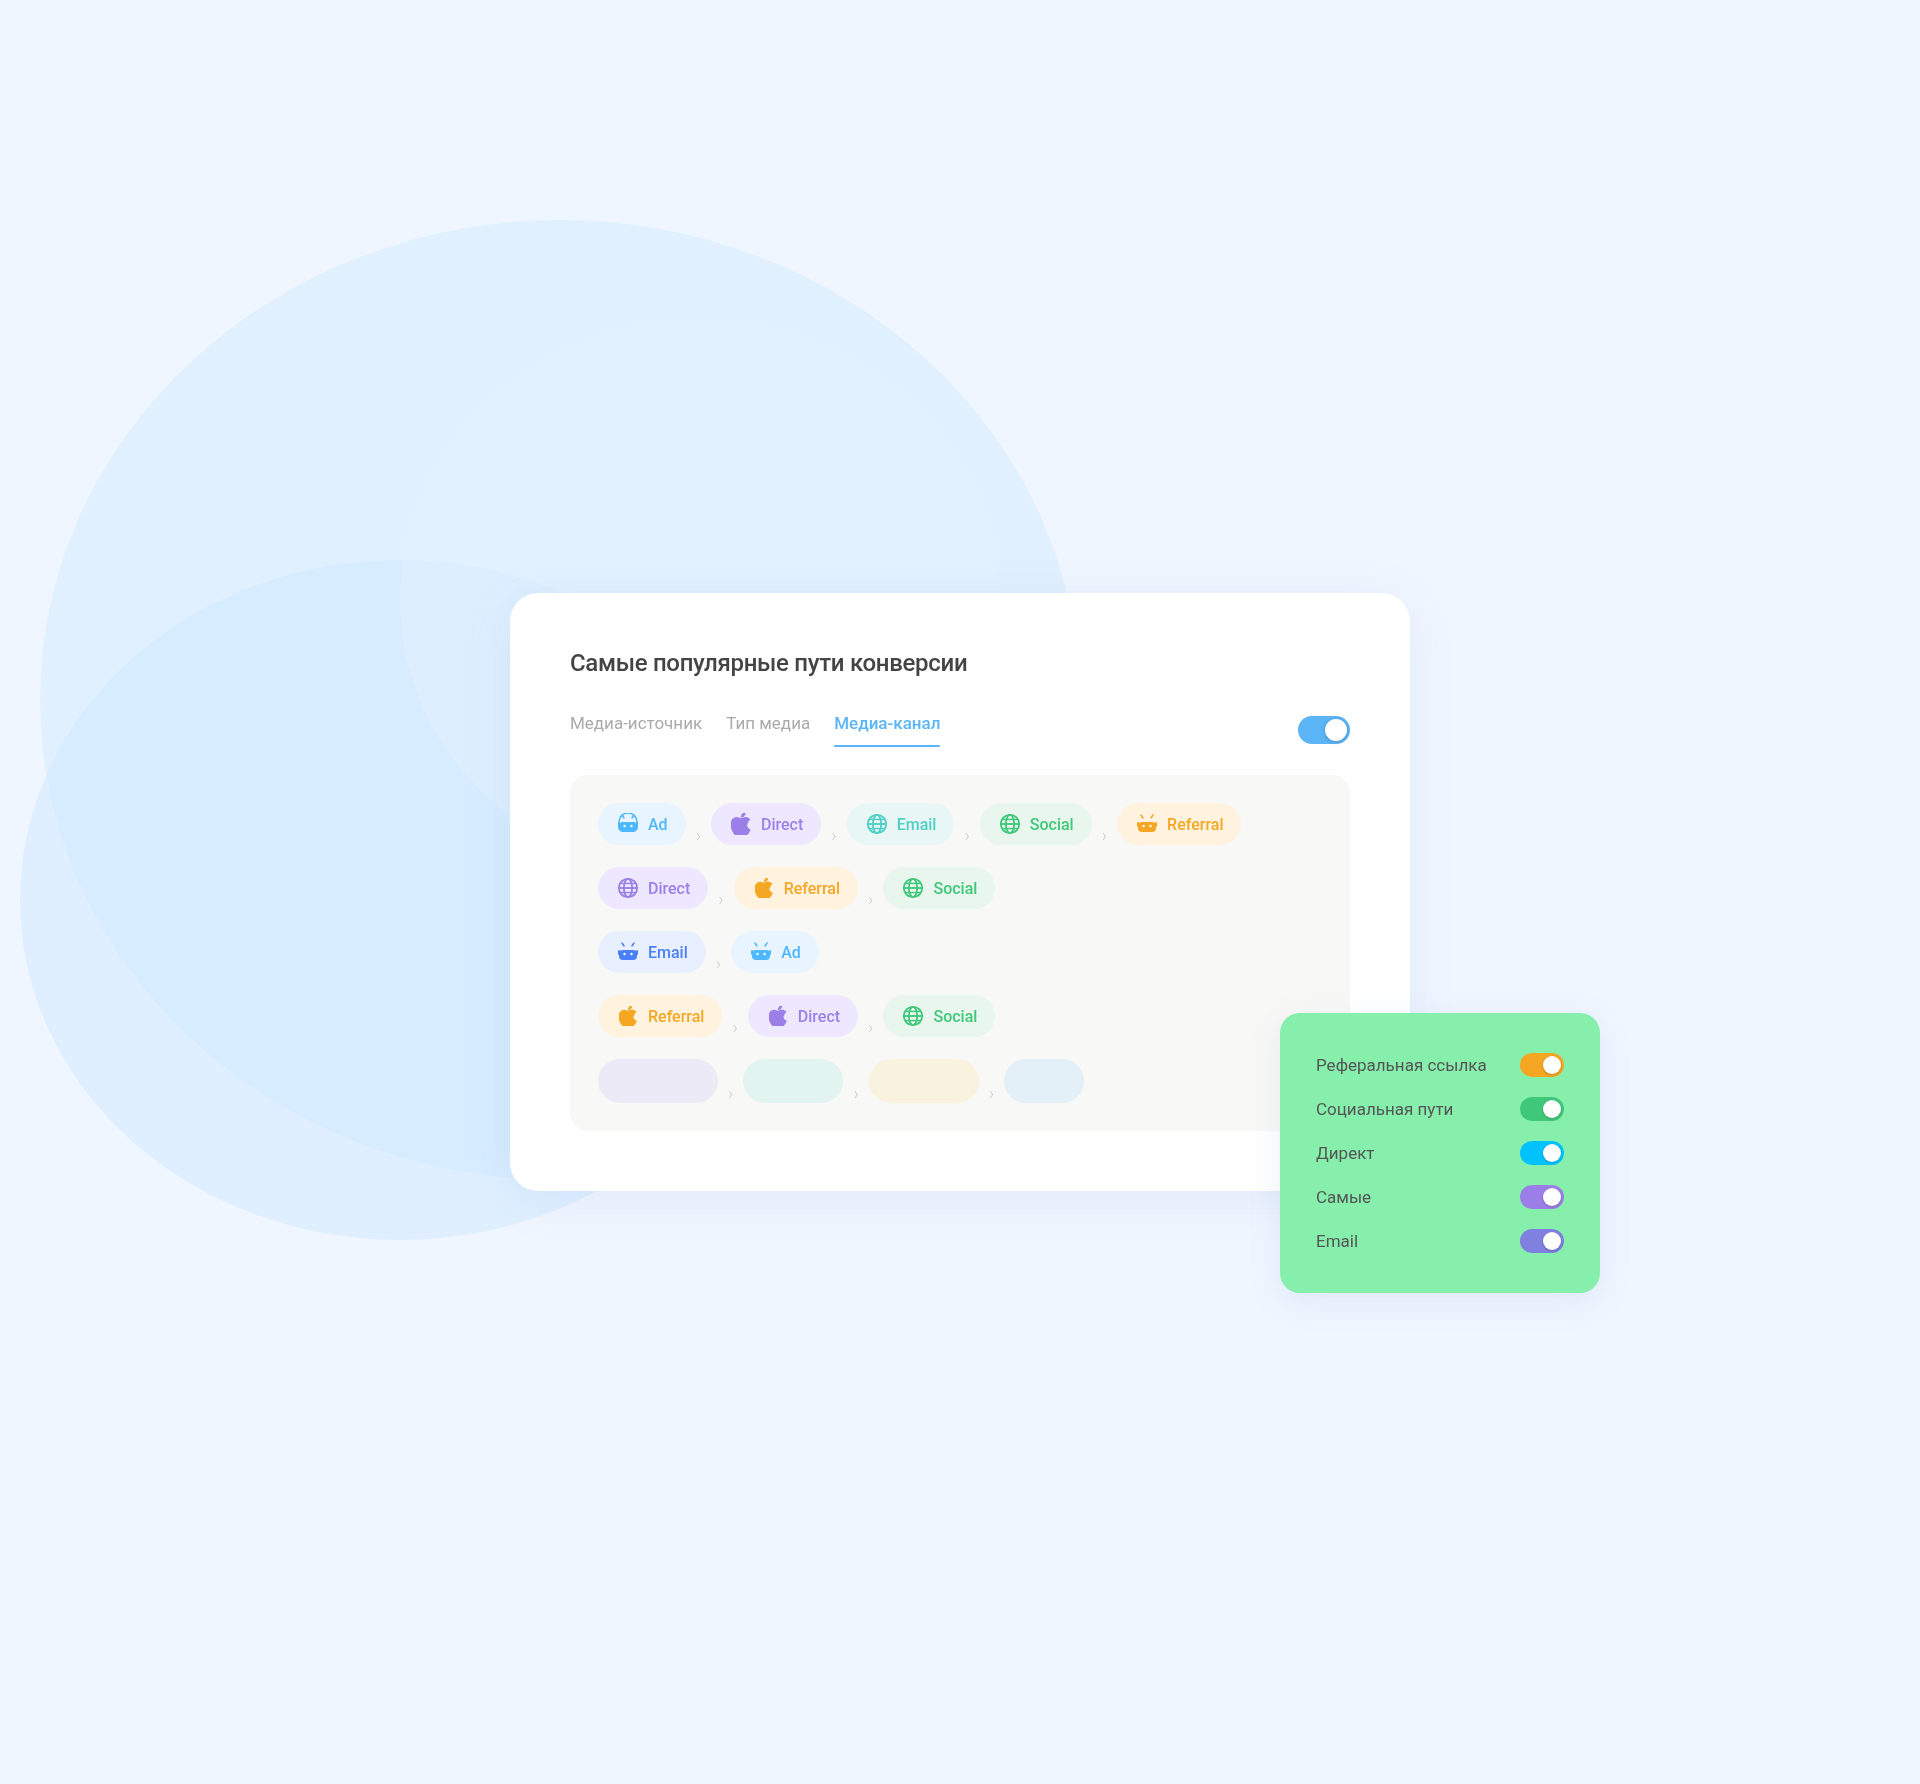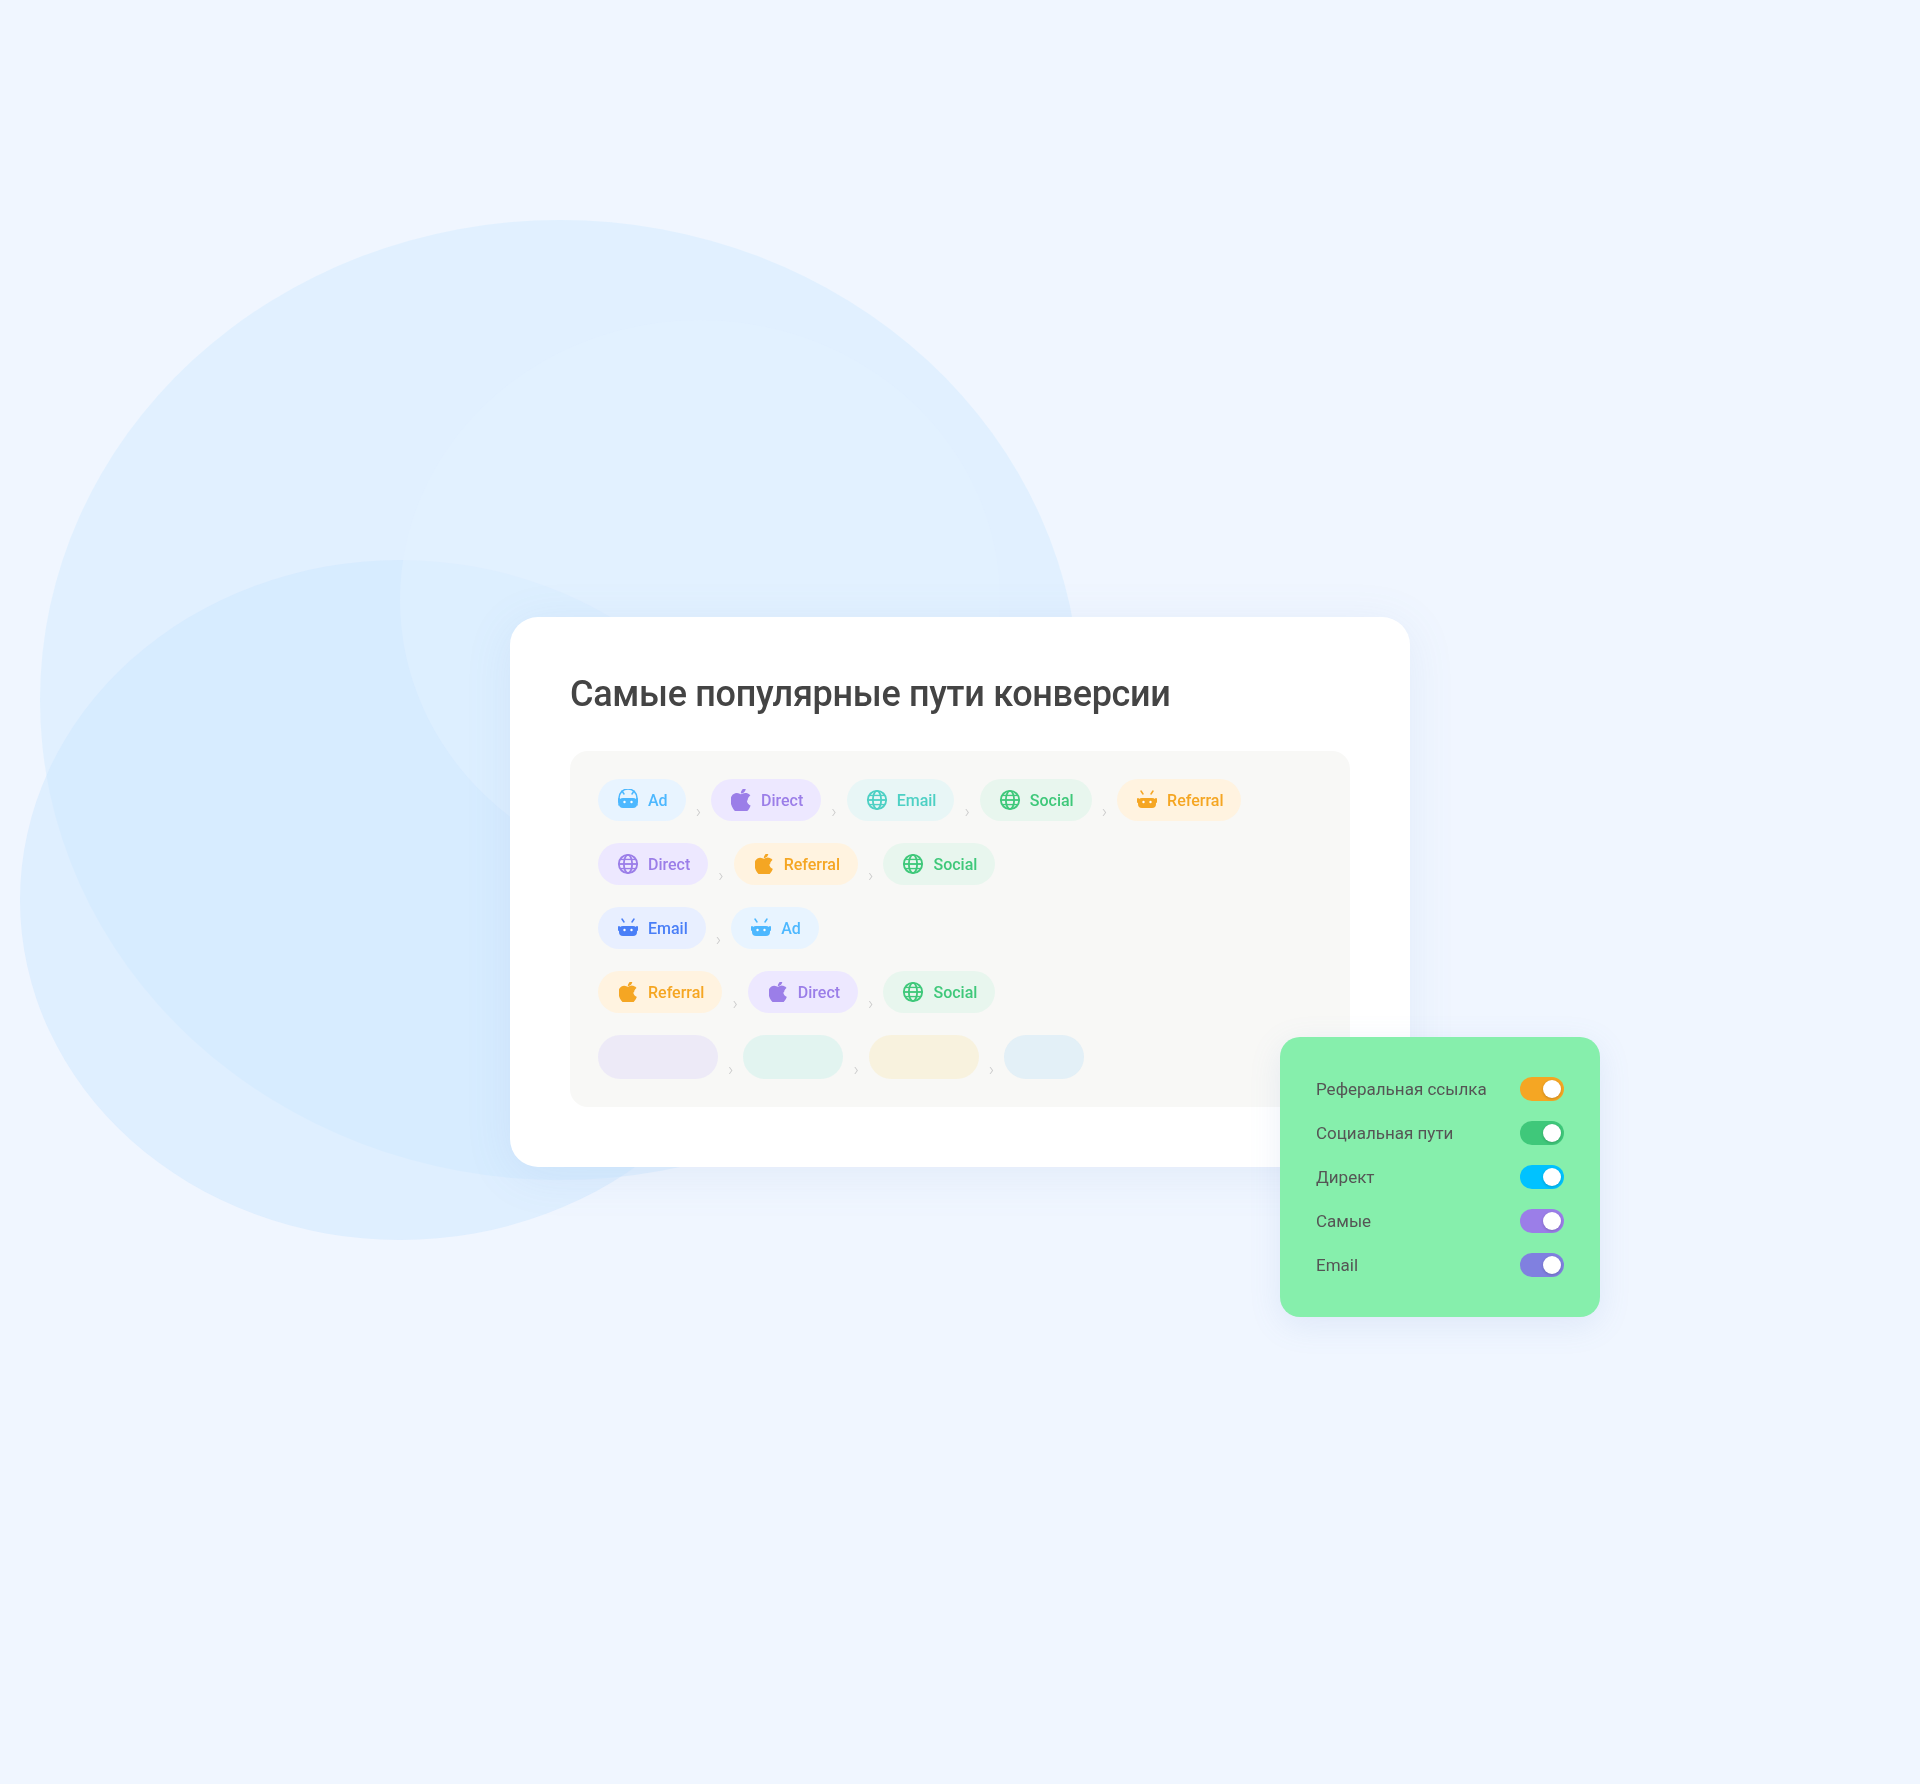--- a/index.html
+++ b/index.html
@@ -39,21 +39,21 @@
       background: #ffffff;
       border-radius: 28px;
       padding: 56px 60px 60px 60px;
       width: 900px;
       box-shadow: 0 8px 48px rgba(100,140,200,0.10);
       position: relative;
       z-index: 2;
     }
 
     .card-title {
-      font-size: 36px;
+      font-size: 24px;
       font-weight: 500;
       color: #444;
       margin-bottom: 36px;
       letter-spacing: -0.3px;
     }
 
     
     .tabs {
       display: flex;
       align-items: center;
@@ -281,20 +281,32 @@
     <ellipse cx="400" cy="900" rx="380" ry="340" fill="#cde7ff" opacity="0.5"></ellipse>
     <ellipse cx="700" cy="600" rx="300" ry="280" fill="#e4f2ff" opacity="0.5"></ellipse>
   </svg>
 </div>
 
 <div class="scene">
 
   <div class="main-card">
     <h2 class="card-title">Самые популярные пути конверсии</h2>
 
+    <div class="tabs">
+      <div class="tab-item">
+        <span>Медиа-источник</span>
+      </div>
+      <div class="tab-item">
+        <span>Тип медиа</span>
+      </div>
+      <div class="tab-item active">
+        <span>Медиа-канал</span>
+      </div>
+      <div class="toggle"></div>
+    </div>
 
     <div class="paths-container">
 
       <div class="path-row">
         <div class="chip chip-ad-android">
           <span class="chip-icon">
             <svg width="20" height="22" viewBox="0 0 20 22" fill="none" xmlns="http://www.w3.org/2000/svg">
               <path d="M1 16V9a9 9 0 0118 0v7" stroke="#4db8ff" stroke-width="1.5" stroke-linecap="round"></path>
               <rect x="0" y="9" width="2" height="5" rx="1" fill="#4db8ff"></rect>
               <rect x="18" y="9" width="2" height="5" rx="1" fill="#4db8ff"></rect>

